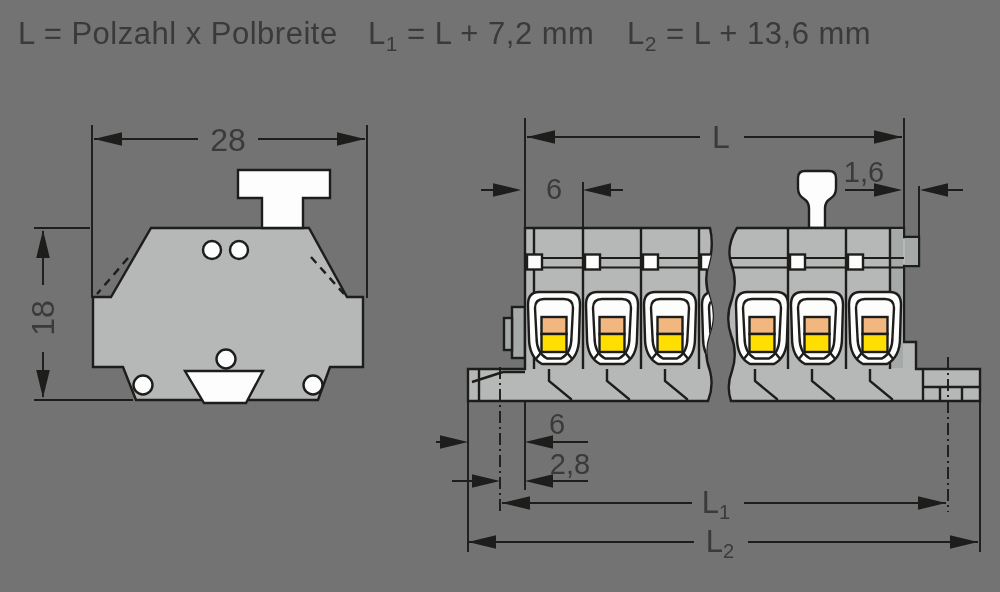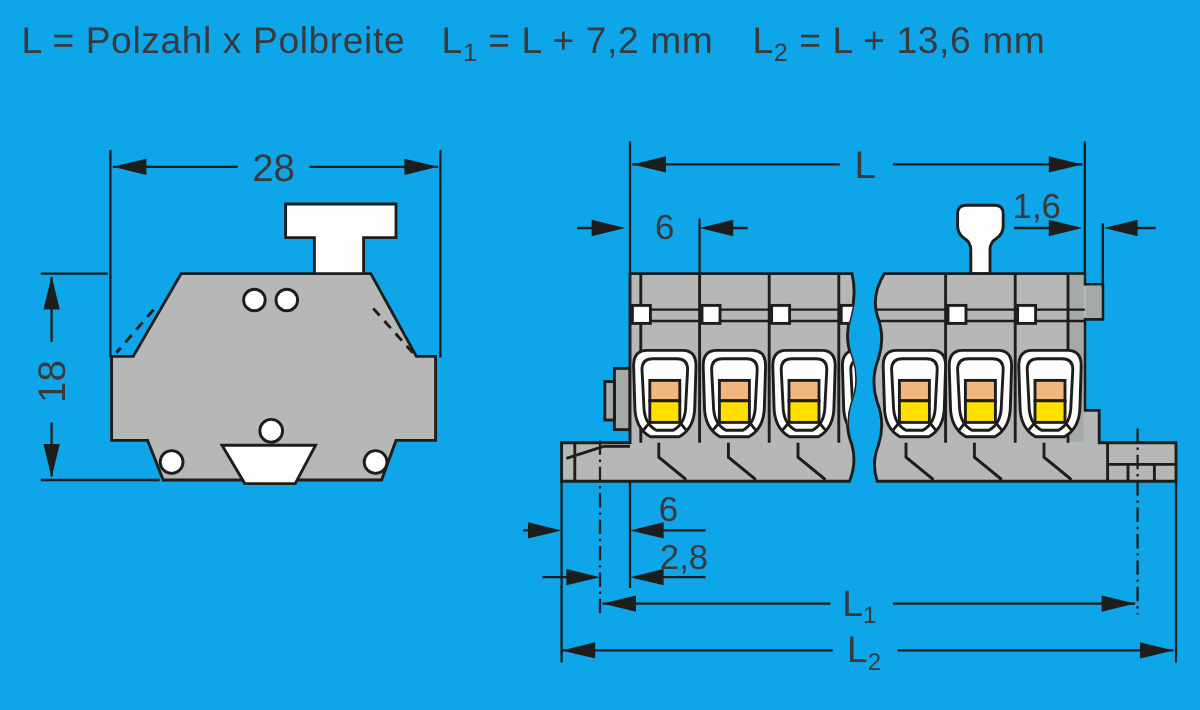--- a/index.html
+++ b/index.html
@@ -1,16 +1,16 @@
 <!DOCTYPE html>
 <html><head>
 <meta charset="utf-8">
 <style>
   html,body { margin:0; padding:0; background:#ffffff; }
-  .stage { position:relative; width:1000px; height:592px; background:#0ea5e9; overflow:hidden;
+  .stage { position:relative; width:1000px; height:592px; background:#737373; overflow:hidden;
            font-family:"Liberation Sans", sans-serif; }
   svg text { font-family:"Liberation Sans", sans-serif; }
 </style>
 </head>
 <body>
 
 <div class="stage">
 <svg width="1000" height="592" viewBox="0 0 1000 592">
 
   <defs>

